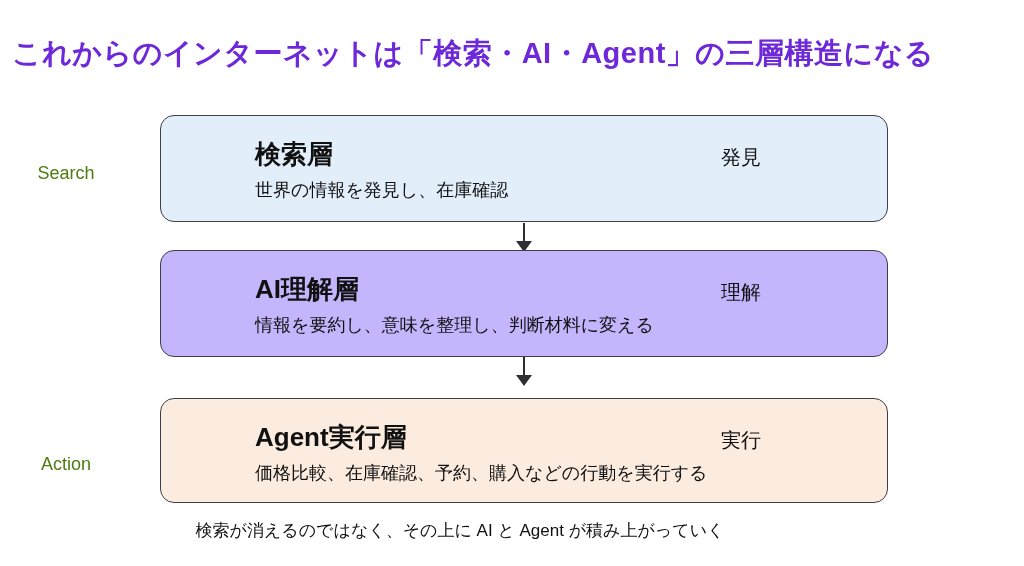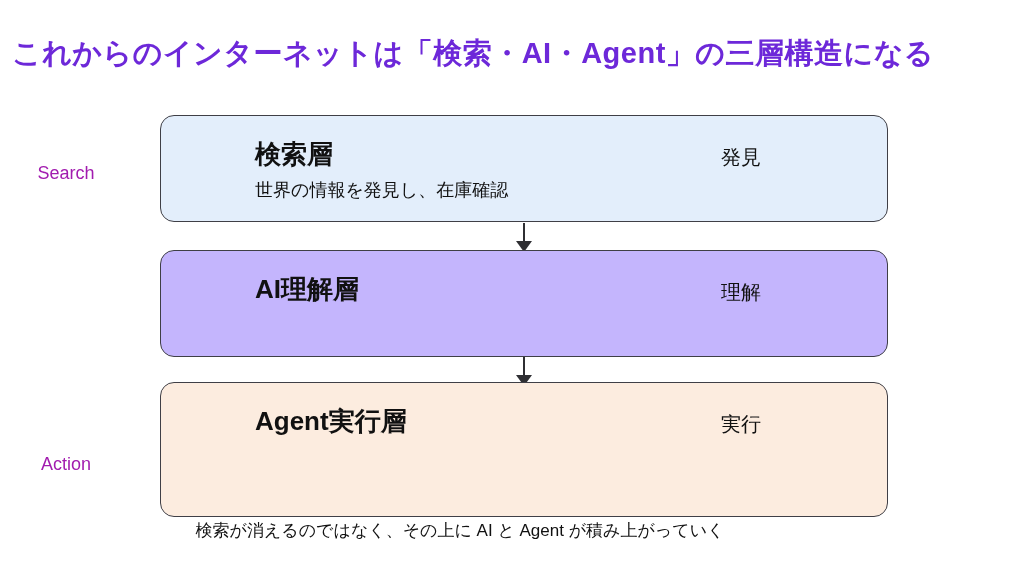--- a/index.html
+++ b/index.html
@@ -27,37 +27,37 @@
     font-weight: 700;
     letter-spacing: 0.5px;
     color: #6d28d9;
   }
   .side-label {
     position: absolute;
     left: 0;
     width: 132px;
     text-align: center;
     font-size: 18px;
-    color: #a21caf;
+    color: #4d7c0f;
   }
   .side-0 { top: 163px; }
   .side-1 { top: 299px; }
   .side-2 { top: 431px; margin-top: 23px; }
 
   .layer-box {
     position: absolute;
     left: 160px;
     width: 728px;
     box-sizing: border-box;
     border: 1.5px solid #3f3f46;
     border-radius: 14px;
   }
   .box-0 { top: 115px; height: 107px; }
   .box-1 { top: 250px; height: 107px; }
-  .box-2 { top: 382px; height: 135px; }
+  .box-2 { top: 398px; height: 105px; }
 
   .layer-heading {
     position: absolute;
     left: 94px;
     top: 21px;
     font-size: 26px;
     font-weight: 700;
     color: #111111;
     white-space: nowrap;
   }
@@ -133,27 +133,29 @@
   </div>
 
   <div class="arrow arrow-1">
     <div class="shaft"></div>
     <div class="head"></div>
   </div>
 
   <div class="layer-box box-1" style="background: #c4b5fd;">
     <div class="layer-heading">AI理解層</div>
     <div class="layer-tag">理解</div>
+    <div class="layer-desc">情報を要約し、意味を整理し、判断材料に変える</div>
   </div>
 
   <div class="arrow arrow-2">
     <div class="shaft"></div>
     <div class="head"></div>
   </div>
 
   <div class="layer-box box-2" style="background: rgb(252, 236, 223);">
     <div class="layer-heading">Agent実行層</div>
     <div class="layer-tag">実行</div>
+    <div class="layer-desc">価格比較、在庫確認、予約、購入などの行動を実行する</div>
   </div>
 
   <div class="footnote">検索が消えるのではなく、その上に AI と Agent が積み上がっていく</div>
 
 </div>
 
 </body></html>

